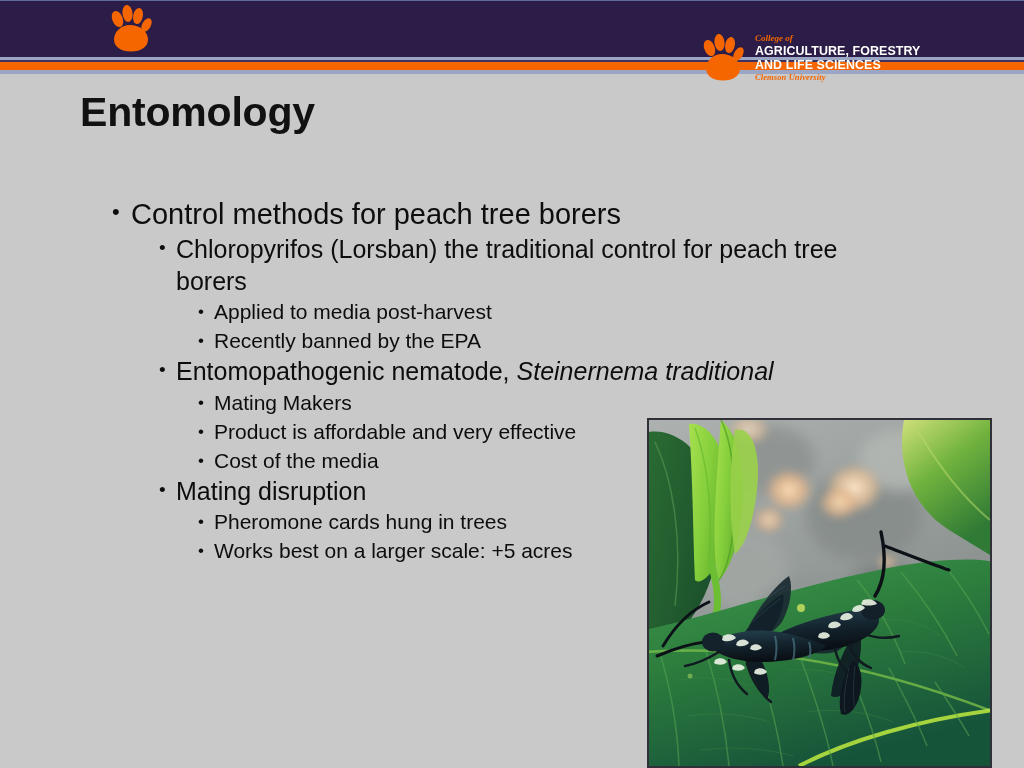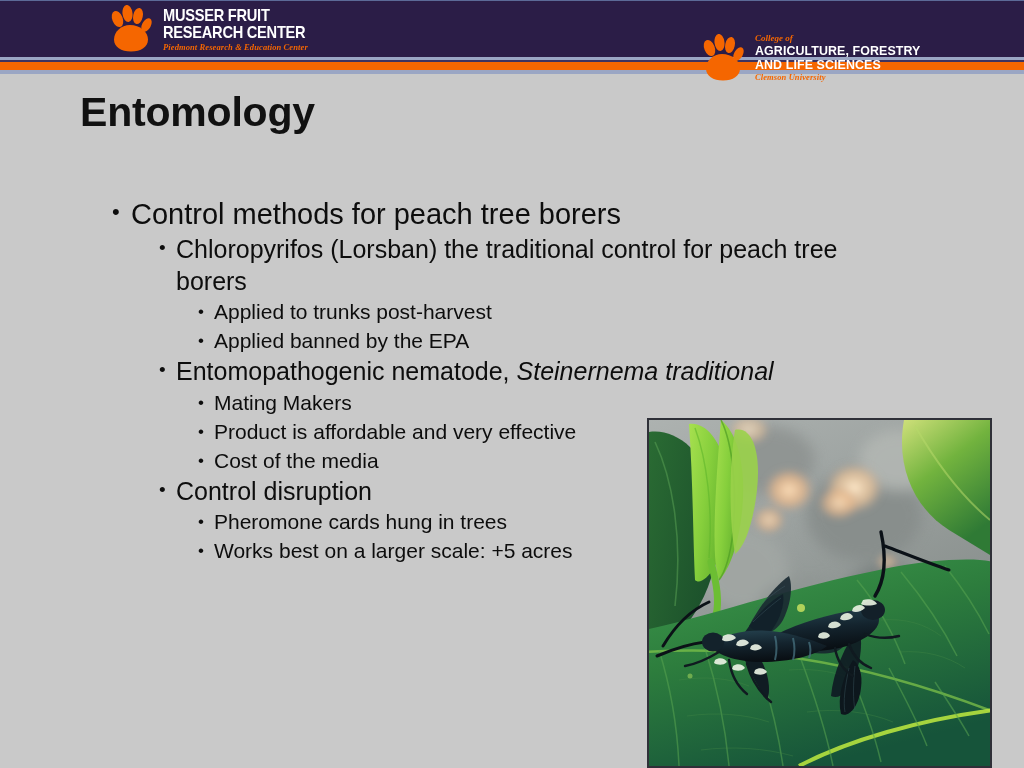--- a/index.html
+++ b/index.html
@@ -202,25 +202,20 @@
       <svg width="46" height="48" viewBox="0 0 46 48" xmlns="http://www.w3.org/2000/svg">
         <g fill="#f56600">
           <ellipse cx="9.5" cy="14" rx="5.2" ry="8.4" transform="rotate(-22 9.5 14)"></ellipse>
           <ellipse cx="19.5" cy="8.5" rx="5.0" ry="8.6" transform="rotate(-7 19.5 8.5)"></ellipse>
           <ellipse cx="30" cy="11" rx="4.8" ry="8.2" transform="rotate(12 30 11)"></ellipse>
           <ellipse cx="38.5" cy="20" rx="4.4" ry="7.4" transform="rotate(28 38.5 20)"></ellipse>
           <path d="M22 20 C32 20 40 27 40 34.5 C40 42 33 46.5 23 46.5 C13 46.5 6 42 6 34.5 C6 27 13 20 22 20 Z"></path>
         </g>
       </svg>
     </span>
-    <span class="logo-text">
-      <span class="logo-line-main">MUSSER FRUIT</span>
-      <span class="logo-line-main">RESEARCH CENTER</span>
-      <span class="logo-line-sub">Piedmont Research &amp; Education Center</span>
-    </span>
   </div>
 
   <div class="logo-block" id="logo-right">
     <span class="paw-icon">
       <svg width="46" height="48" viewBox="0 0 46 48" xmlns="http://www.w3.org/2000/svg">
         <g fill="#f56600">
           <ellipse cx="9.5" cy="14" rx="5.2" ry="8.4" transform="rotate(-22 9.5 14)"></ellipse>
           <ellipse cx="19.5" cy="8.5" rx="5.0" ry="8.6" transform="rotate(-7 19.5 8.5)"></ellipse>
           <ellipse cx="30" cy="11" rx="4.8" ry="8.2" transform="rotate(12 30 11)"></ellipse>
           <ellipse cx="38.5" cy="20" rx="4.4" ry="7.4" transform="rotate(28 38.5 20)"></ellipse>
@@ -245,26 +240,26 @@
       <span class="bullet-text">Control methods for peach tree borers</span>
     </div>
 
     <div class="bullet-row lvl2">
       <span class="bullet-mark">•</span>
       <span class="bullet-text">Chloropyrifos (Lorsban) the traditional control for peach tree borers</span>
     </div>
 
     <div class="bullet-row lvl3">
       <span class="bullet-mark">•</span>
-      <span class="bullet-text">Applied to trunks post-harvest</span>
-    </div>
-
-    <div class="bullet-row lvl3">
-      <span class="bullet-mark">•</span>
-      <span class="bullet-text">Applied banned by the EPA</span>
+      <span class="bullet-text">Applied to media post-harvest</span>
+    </div>
+
+    <div class="bullet-row lvl3">
+      <span class="bullet-mark">•</span>
+      <span class="bullet-text">Recently banned by the EPA</span>
     </div>
 
     <div class="bullet-row lvl2">
       <span class="bullet-mark">•</span>
       <span class="bullet-text"><span>Entomopathogenic nematode, </span><span class="sci-name">Steinernema traditional</span></span>
     </div>
 
     <div class="bullet-row lvl3">
       <span class="bullet-mark">•</span>
       <span class="bullet-text">Mating Makers</span>
@@ -275,21 +270,21 @@
       <span class="bullet-text">Product is affordable and very effective</span>
     </div>
 
     <div class="bullet-row lvl3">
       <span class="bullet-mark">•</span>
       <span class="bullet-text">Cost of the media</span>
     </div>
 
     <div class="bullet-row lvl2">
       <span class="bullet-mark">•</span>
-      <span class="bullet-text">Control disruption</span>
+      <span class="bullet-text">Mating disruption</span>
     </div>
 
     <div class="bullet-row lvl3">
       <span class="bullet-mark">•</span>
       <span class="bullet-text">Pheromone cards hung in trees</span>
     </div>
 
     <div class="bullet-row lvl3">
       <span class="bullet-mark">•</span>
       <span class="bullet-text">Works best on a larger scale: +5 acres</span>

